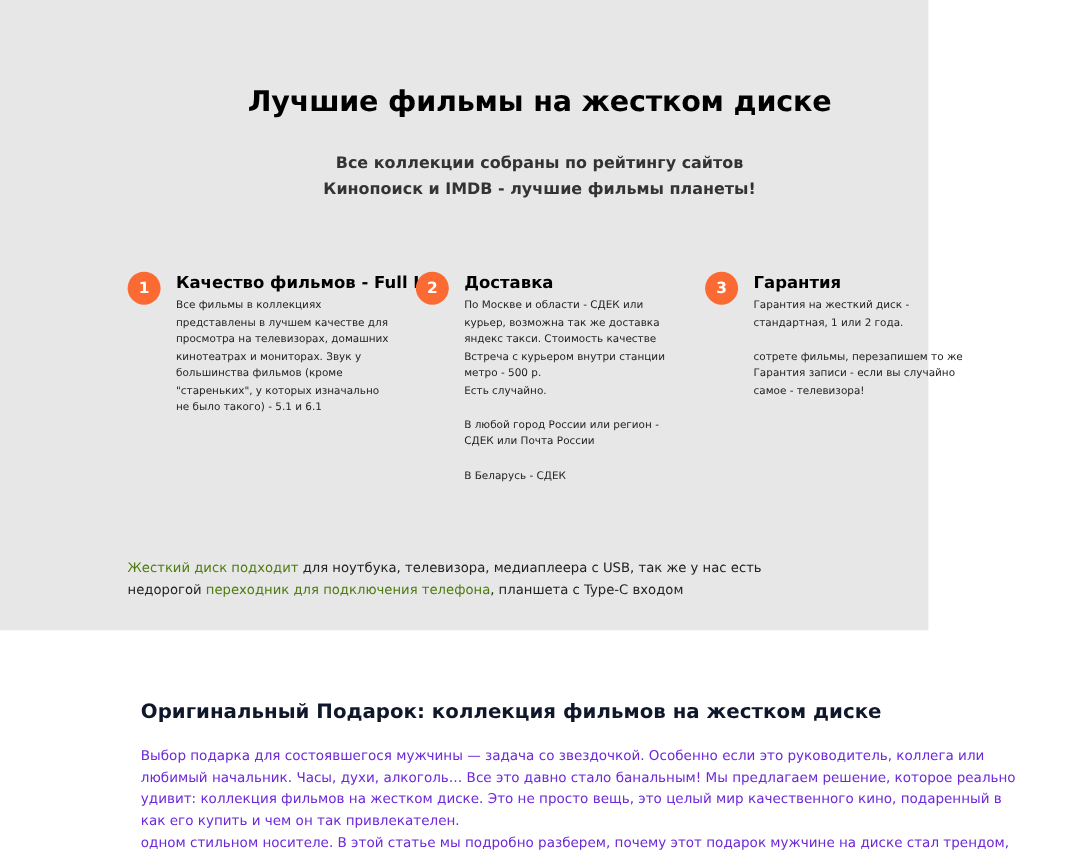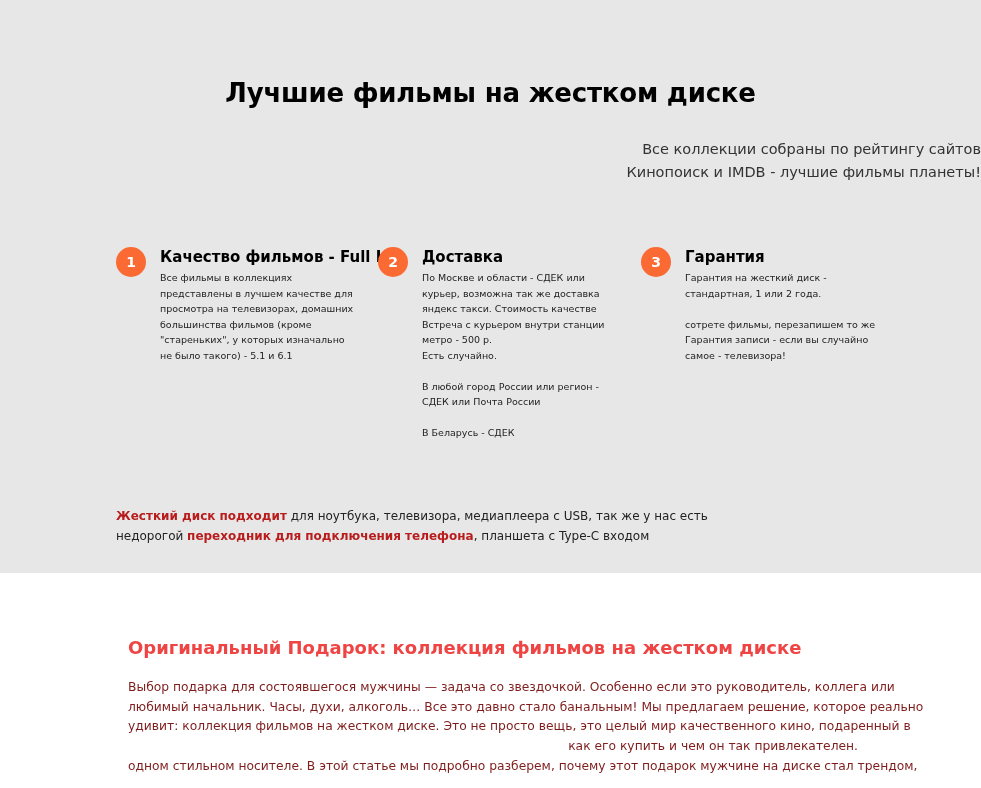--- a/index.html
+++ b/index.html
@@ -1,29 +1,29 @@
 <!DOCTYPE html>
 <html><head>
   <meta charset="utf-8">
   <style>
     * { box-sizing: border-box; margin: 0; padding: 0; }
     html, body { width: 981px; height: 788px; overflow: hidden; background: #ffffff; }
     body { font-family: "DejaVu Sans", "Liberation Sans", sans-serif; color: #000; }
 
     .hero {
-      position: absolute; left: 0; top: 0; width: 981px; height: 573px;
+      position: absolute; left: 0; top: 0; width: 844px; height: 573px;
       background: #e7e7e7;
     }
     .hero-title {
       position: absolute; left: 0; top: 78px; width: 981px; text-align: center;
       font-size: 26px; font-weight: 600; color: #000; letter-spacing: -0.2px;
     }
     .hero-subtitle {
-      position: absolute; left: 0; top: 138px; width: 981px; text-align: right;
-      font-size: 14.5px; line-height: 23px; color: #333; font-weight: 400;
+      position: absolute; left: 0; top: 138px; width: 981px; text-align: center;
+      font-size: 14.5px; line-height: 23px; color: #333; font-weight: 700;
     }
     .hero-subtitle span { display: block; }
 
     .feature {
       position: absolute; top: 246px; width: 230px;
     }
     .feature-circle {
       position: absolute; left: 0; top: 1px; width: 30px; height: 30px;
       border-radius: 50%; background: #fa6a32; color: #fff;
       font-size: 14px; font-weight: 700; text-align: center; line-height: 30px;
@@ -37,49 +37,50 @@
       font-size: 9.5px; line-height: 15.5px; color: #222;
     }
     .feature-text p { white-space: nowrap; }
     .feature-text .gap { height: 15.5px; }
 
     .compat {
       position: absolute; left: 116px; top: 506px; width: 560px;
       font-size: 12px; line-height: 20px; color: #222;
     }
     .compat p { white-space: nowrap; }
-    .compat b { font-weight: 700; color: #b91c1c; }
+    .compat b { font-weight: 400; color: #4d7c0f; }
 
     .article-title {
       position: absolute; left: 128px; top: 637px; white-space: nowrap;
-      font-size: 18px; font-weight: 700; color: #ef4444;
+      font-size: 18px; font-weight: 700; color: #0f172a;
     }
     .article-body {
       position: absolute; left: 128px; top: 678px; width: 730px;
-      font-size: 12.3px; line-height: 19.7px; color: #7f1d1d; text-align: right;
+      font-size: 12.3px; line-height: 19.7px; color: #6d28d9;
     }
     .article-body p { white-space: nowrap; }
   </style>
 </head>
 <body>
 
 <div class="hero">
   <h1 class="hero-title">Лучшие фильмы на жестком диске</h1>
   <div class="hero-subtitle">
     <span>Все коллекции собраны по рейтингу сайтов</span>
     <span>Кинопоиск и IMDB - лучшие фильмы планеты!</span>
   </div>
 
   <div class="feature" style="left:116px;">
     <div class="feature-circle">1</div>
     <div class="feature-title">Качество фильмов - Full HD</div>
     <div class="feature-text">
       <p>Все фильмы в коллекциях</p>
       <p>представлены в лучшем качестве для</p>
       <p>просмотра на телевизорах, домашних</p>
+      <p>кинотеатрах и мониторах. Звук у</p>
       <p>большинства фильмов (кроме</p>
       <p>"старeньких", у которых изначально</p>
       <p>не было такого) - 5.1 и 6.1</p>
     </div>
   </div>
 
   <div class="feature" style="left:378px;">
     <div class="feature-circle">2</div>
     <div class="feature-title">Доставка</div>
     <div class="feature-text">

